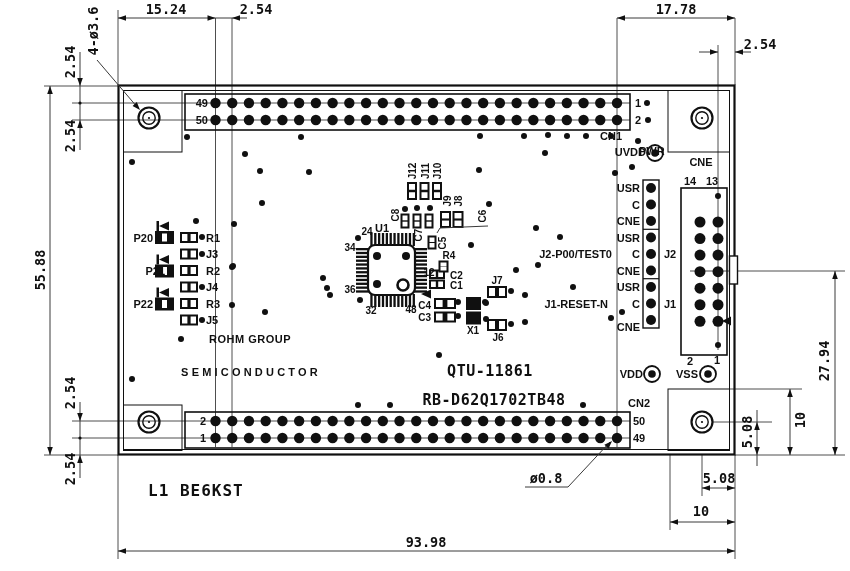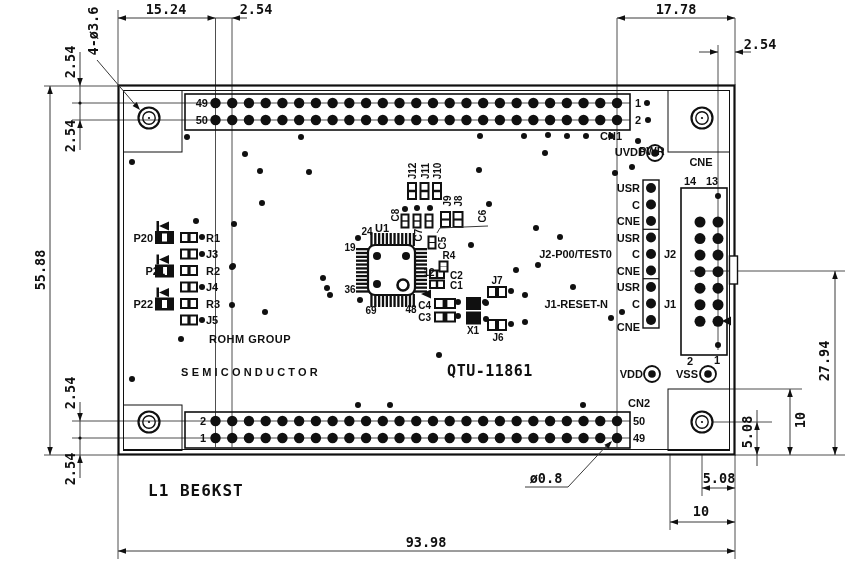--- a/index.html
+++ b/index.html
@@ -553,23 +553,23 @@
 <div class="t r silk" style="left:153px;top:303.5px">P22</div>
 <div class="t l silk" style="left:206px;top:237.5px">R1</div>
 <div class="t l silk" style="left:206px;top:254px">J3</div>
 <div class="t l silk" style="left:206px;top:270.5px">R2</div>
 <div class="t l silk" style="left:206px;top:287px">J4</div>
 <div class="t l silk" style="left:206px;top:303.5px">R3</div>
 <div class="t l silk" style="left:206px;top:320px">J5</div>
 
 <div class="t c silk" style="left:382px;top:228px">U1</div>
 <div class="t c silk10" style="left:367px;top:231px">24</div>
-<div class="t c silk10" style="left:350px;top:247px">19</div>
+<div class="t c silk10" style="left:350px;top:247px">34</div>
 <div class="t c silk10" style="left:350px;top:289px">36</div>
-<div class="t c silk10" style="left:371px;top:310px">69</div>
+<div class="t c silk10" style="left:371px;top:310px">32</div>
 <div class="t c silk10" style="left:411px;top:309px">48</div>
 <div class="t c silk10" style="left:429px;top:272px">12</div>
 <div class="t c silk10" style="left:449px;top:255px">R4</div>
 <div class="t cr silk10" style="left:412px;top:171px">J12</div>
 <div class="t cr silk10" style="left:424.5px;top:171px">J11</div>
 <div class="t cr silk10" style="left:437px;top:171px">J10</div>
 <div class="t cr silk10" style="left:447px;top:201px">J9</div>
 <div class="t cr silk10" style="left:458px;top:201px">J8</div>
 <div class="t cr silk10" style="left:395px;top:215px">C8</div>
 <div class="t cr silk10" style="left:417.5px;top:235px">C7</div>
@@ -579,15 +579,16 @@
 <div class="t l silk10" style="left:450px;top:284.5px">C1</div>
 <div class="t r silk10" style="left:431px;top:305px">C4</div>
 <div class="t r silk10" style="left:431px;top:316.5px">C3</div>
 <div class="t c silk10" style="left:473px;top:330px">X1</div>
 <div class="t c silk10" style="left:497px;top:280px">J7</div>
 <div class="t c silk10" style="left:498px;top:337px">J6</div>
 
 <div class="t c rohm" style="left:250px;top:339px">ROHM GROUP</div>
 <div class="t c semi" style="left:251px;top:372px">SEMICONDUCTOR</div>
 <div class="t c mark" style="left:490px;top:371px">QTU-11861</div>
+<div class="t c mark" style="left:494px;top:400px">RB-D62Q1702TB48</div>
 <div class="t l note" style="left:148px;top:490px">L1 BE6KST</div>
 
 </div>
 
 </body></html>

